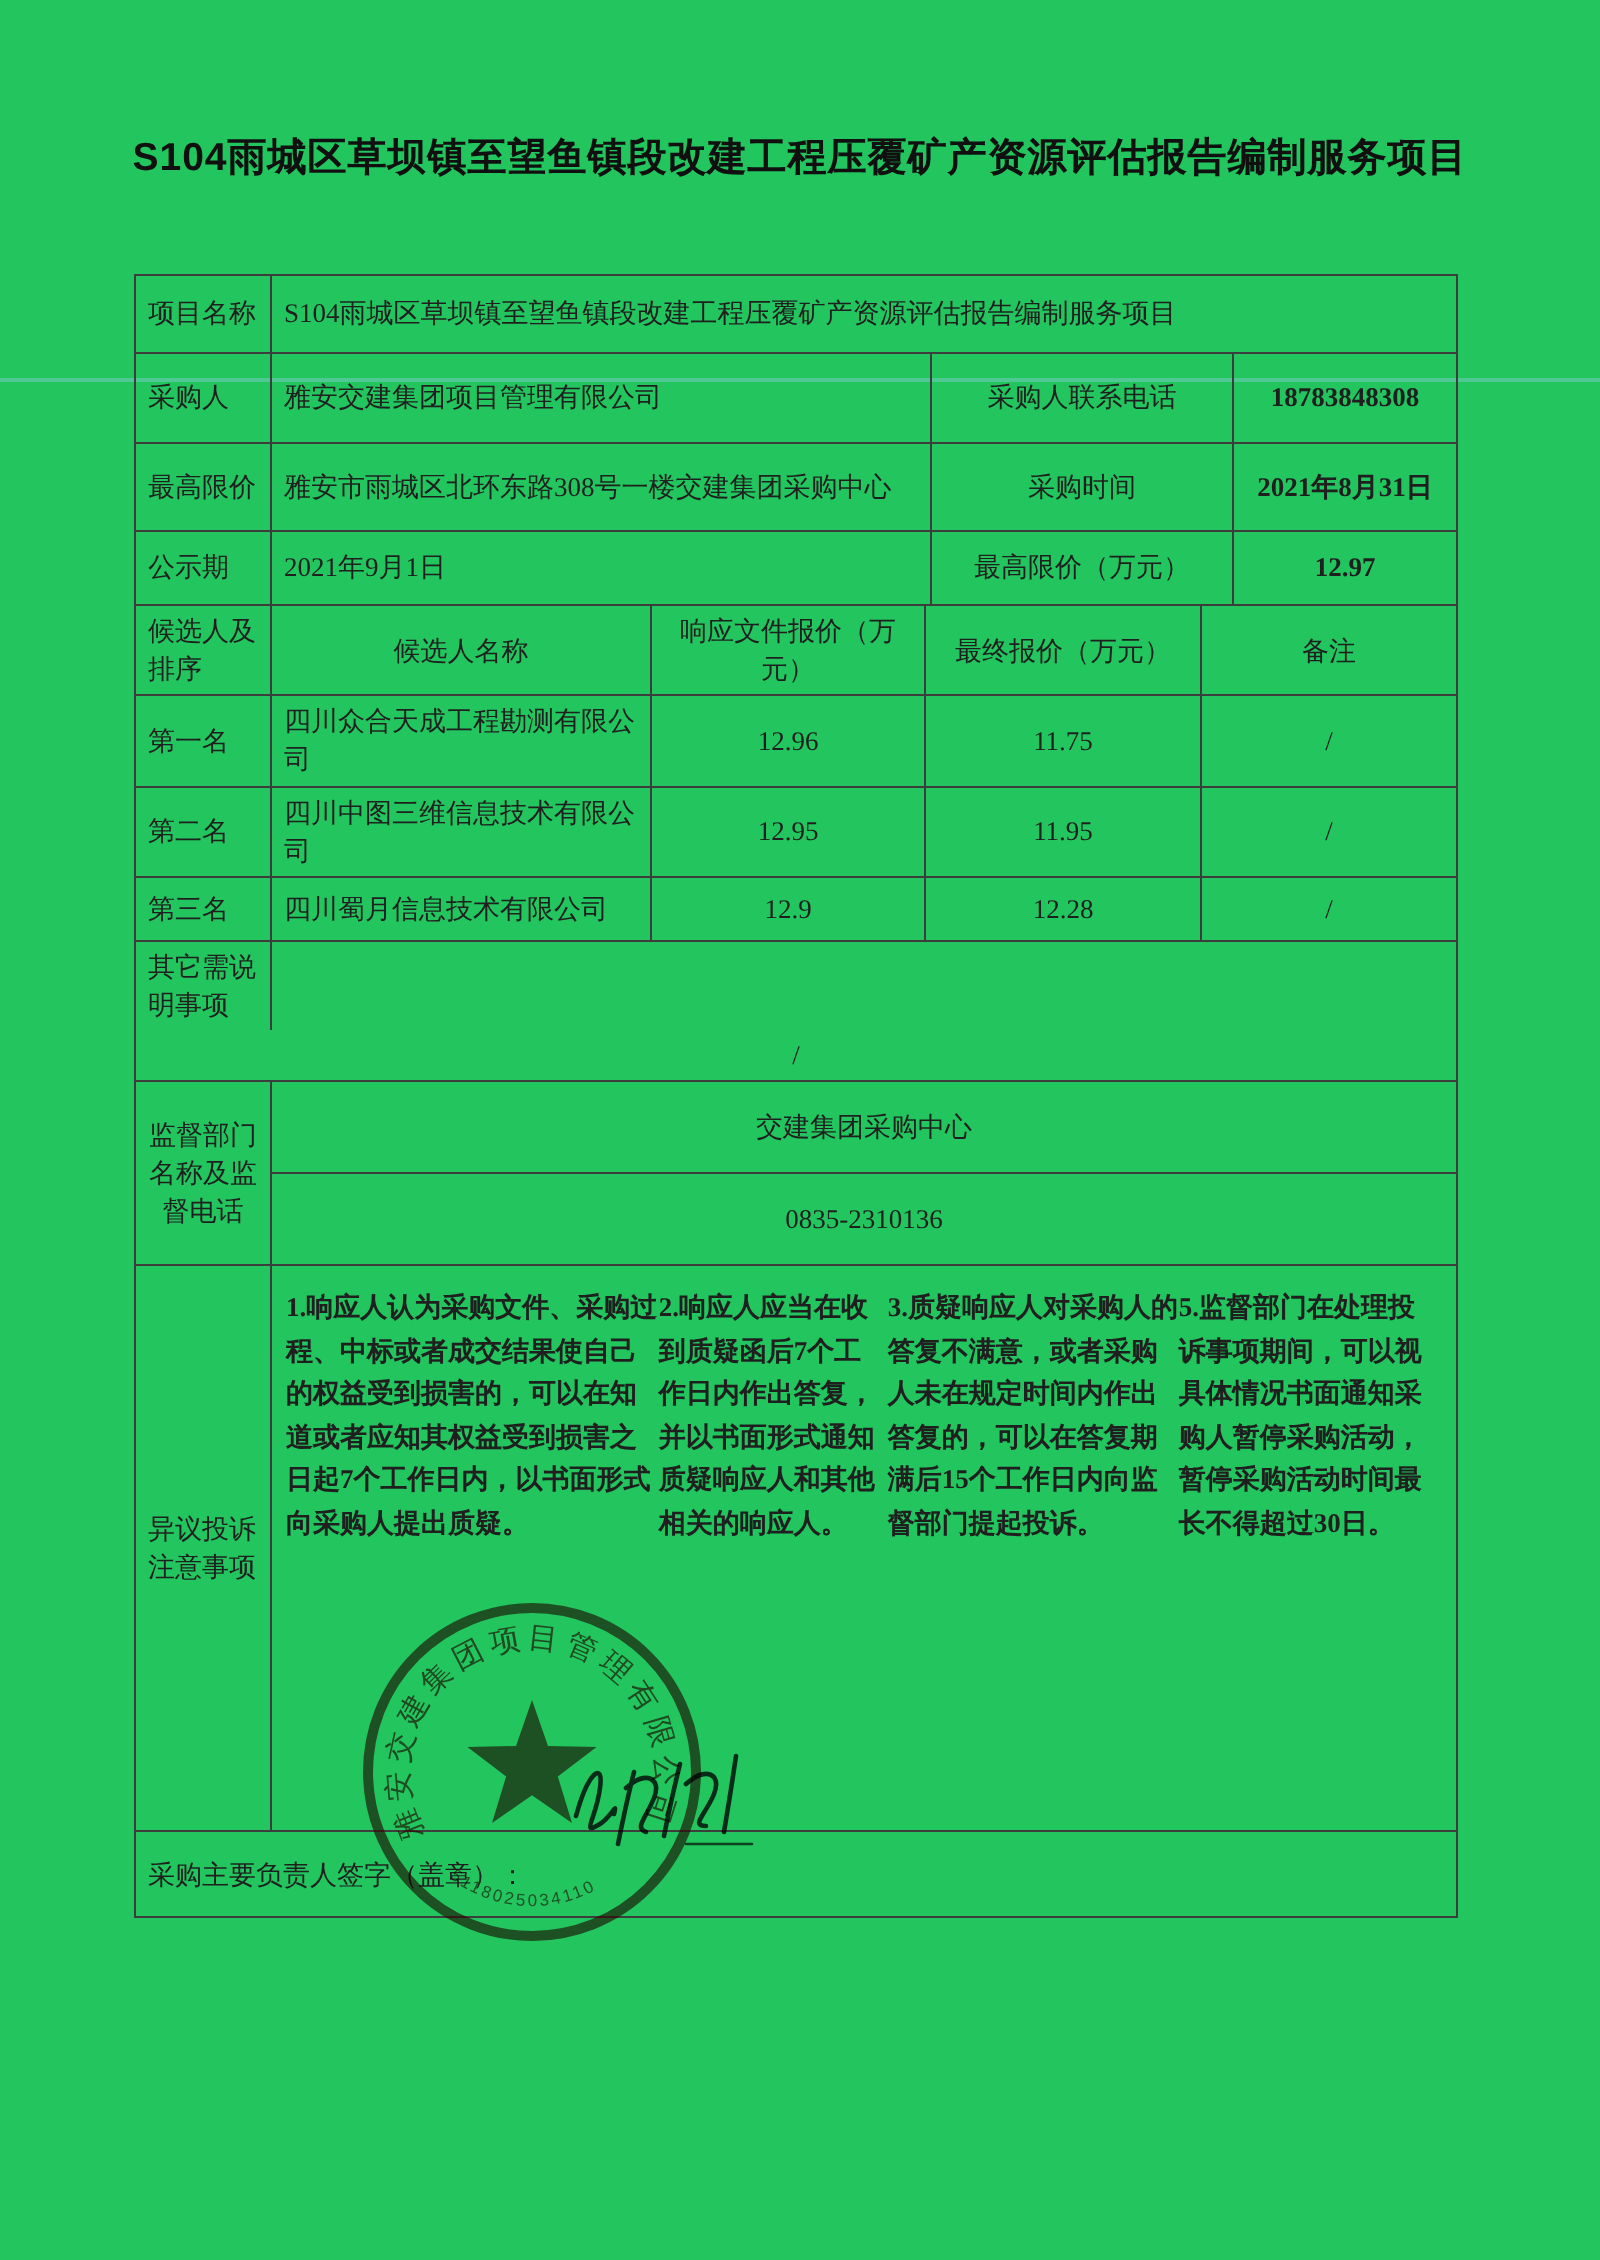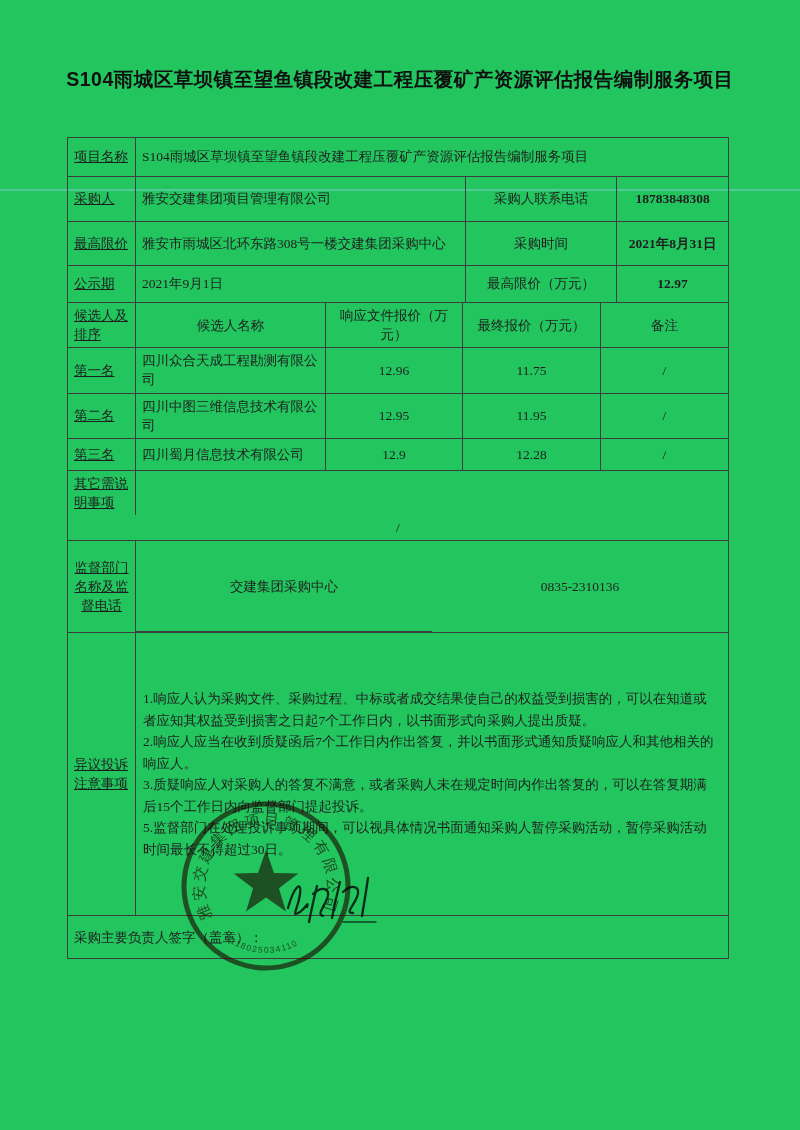--- a/index.html
+++ b/index.html
@@ -19,43 +19,43 @@
     border:1.6px solid #3d3d3d;box-sizing:border-box;
     font-size:13.5px;line-height:1.42;background:transparent;
   }
   .row{display:flex;border-bottom:1.5px solid #3d3d3d;}
   .row:last-child{border-bottom:none;}
   .cell{
     box-sizing:border-box;border-right:1.5px solid #3d3d3d;
     padding:3px 6px;display:flex;align-items:center;
   }
   .cell:last-child{border-right:none;}
-  .lbl{width:68px;flex:none;text-decoration:underline;}
+  .lbl{width:68px;flex:none;}
   .grow{flex:1;}
   .w-name{width:190px;flex:none;}
   .w-resp{width:137px;flex:none;}
   .w-final{width:138px;flex:none;}
   .w-l2{width:151px;flex:none;}
   .w-val{width:111px;flex:none;font-weight:bold;}
   .ctr{justify-content:center;text-align:center;}
   .h-r1{min-height:38px;}
   .h-r2{min-height:44px;}
   .h-r3{min-height:43px;}
   .h-r4{min-height:36px;}
   .h-hdr{min-height:42px;}
   .h-cand{min-height:42px;}
   .h-cand3{min-height:31px;}
   .h-other{min-height:40px;flex-direction:column;}
   .h-sup{min-height:91px;}
   .h-obj{min-height:282px;}
   .h-sign{min-height:42px;}
-  .sup-right{flex:1;display:flex;flex-direction:row;}
+  .sup-right{flex:1;display:flex;flex-direction:column;}
   .sup-cell{flex:1;display:flex;align-items:center;justify-content:center;border-bottom:1.5px solid #3d3d3d;padding:3px 6px;box-sizing:border-box;}
   .sup-cell:last-child{border-bottom:none;}
-  .obj-content{flex:1;box-sizing:border-box;border-right:none;padding:10px 8px 10px 7px;display:flex;flex-direction:column;justify-content:center;}
+  .obj-content{flex:1;box-sizing:border-box;border-right:none;padding:10px 8px 10px 7px;display:flex;flex-direction:row;justify-content:center;font-weight:bold;}
   .obj-content p{margin:0;line-height:21.5px;}
   .sign-cell{width:100%;padding:3px 6px;display:flex;align-items:center;}
   .seal{position:absolute;left:178px;top:798px;width:176px;height:176px;mix-blend-mode:multiply;opacity:0.92;}
   .signature{position:absolute;left:282px;top:866px;width:104px;height:64px;mix-blend-mode:multiply;}
 </style>
 </head>
 <body>
 
 <div class="page">
 

